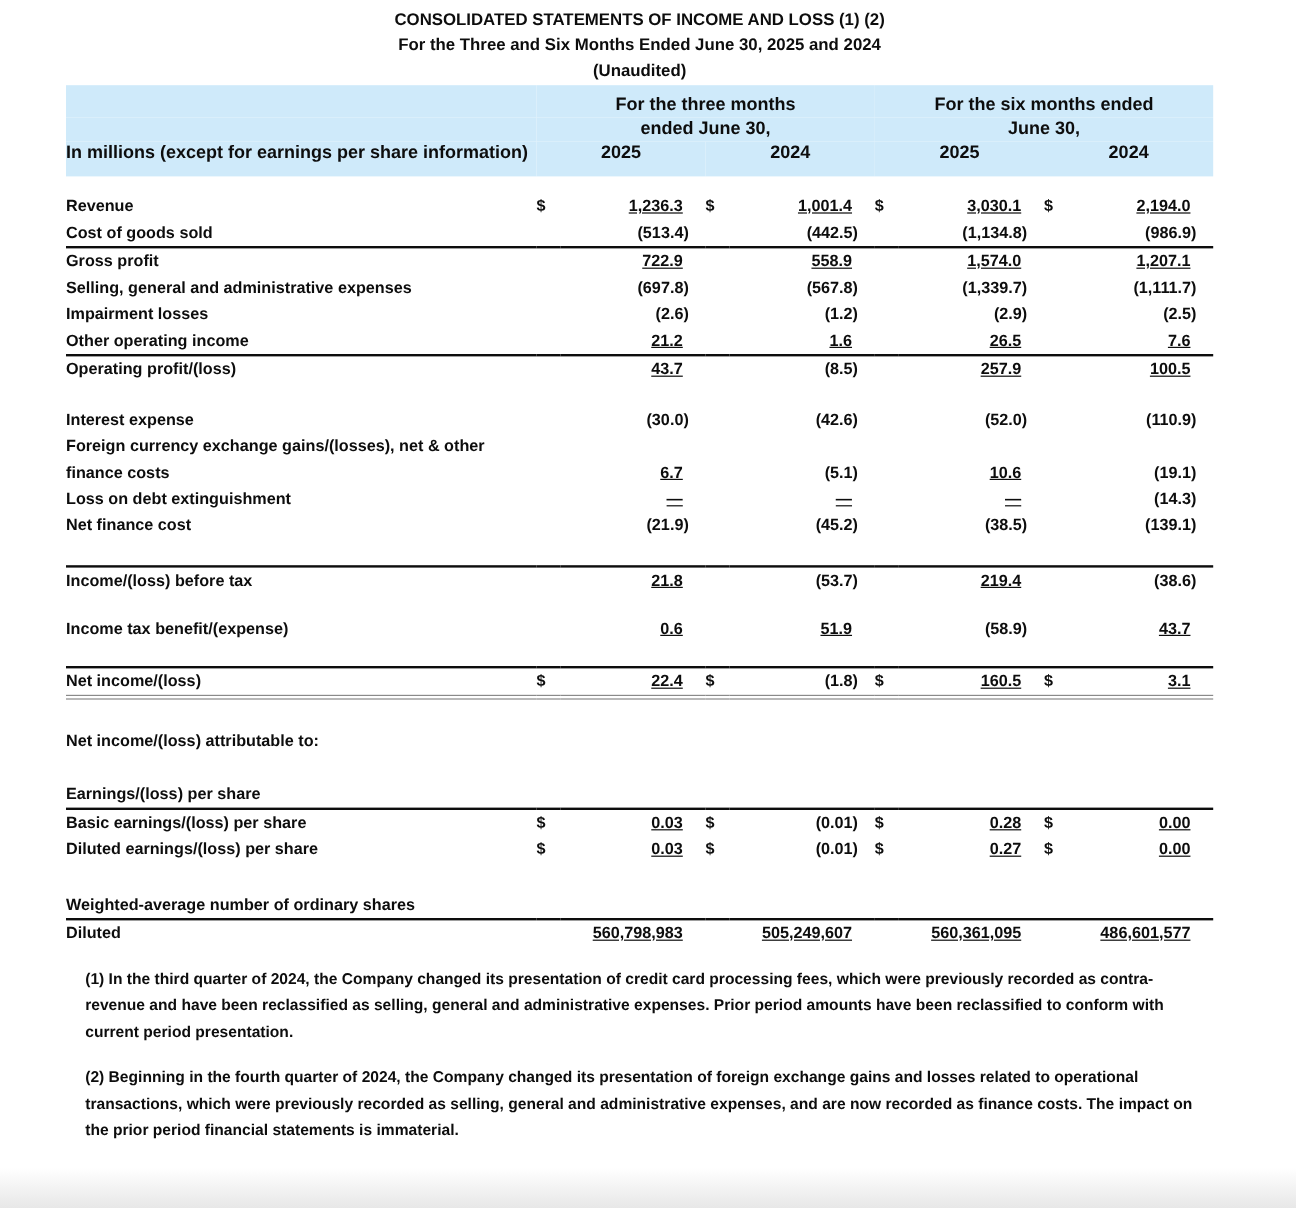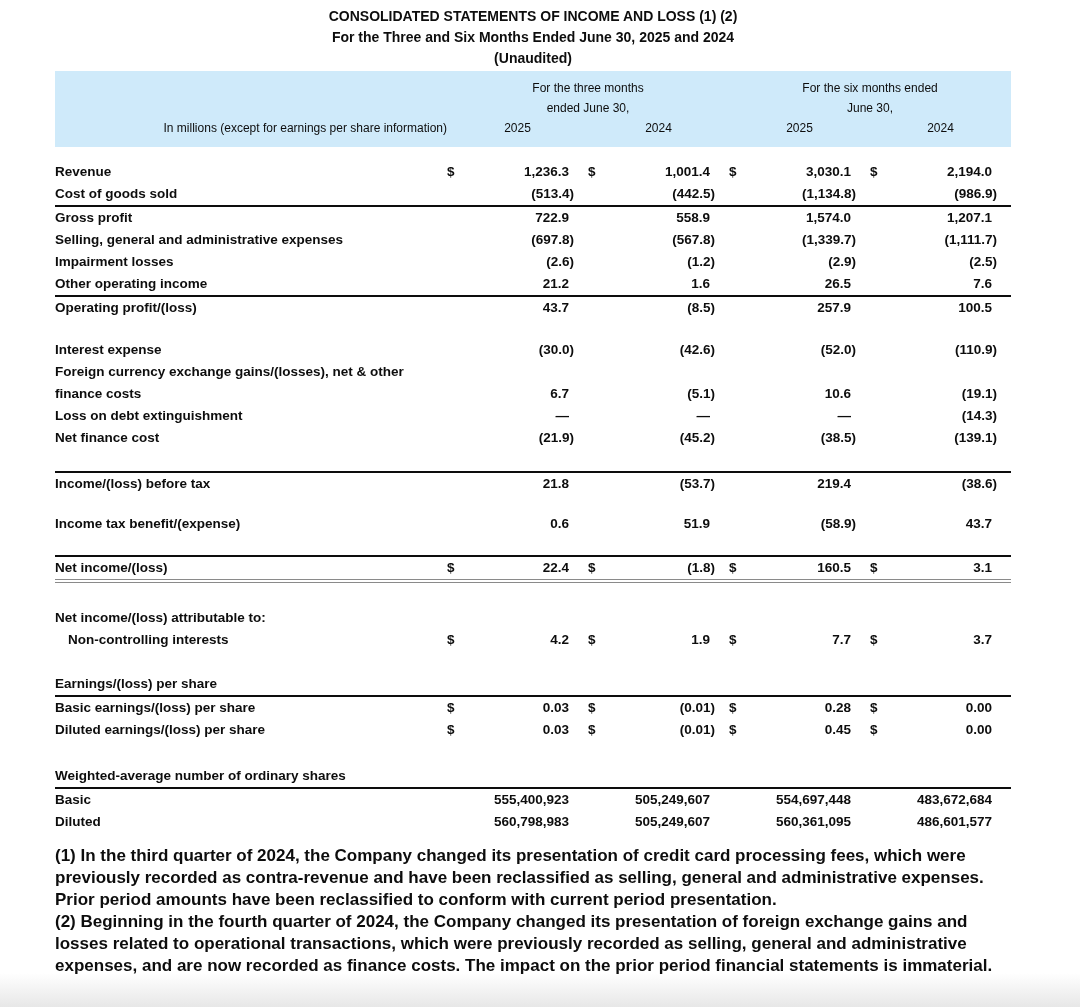--- a/index.html
+++ b/index.html
@@ -19,43 +19,43 @@
   }
   .content{margin-left:55px;width:956px;}
   .titles{padding-top:6px;text-align:center;}
   .titles div{font-size:14px;line-height:21px;white-space:nowrap;}
   table{table-layout:fixed;border-collapse:collapse;width:956px;margin-top:2px;}
   col.c-label{width:392px;}
   col.c-ds{width:20px;}
   col.c-val{width:121px;}
   thead th{
     background:var(--band);
-    font-size:12px;font-weight:400;padding:0;line-height:20px;
+    font-size:15px;font-weight:700;padding:0;line-height:20px;
     vertical-align:bottom;
   }
   thead tr.band-r1 th{padding-top:7px;}
   thead tr.band-r3 th{padding-bottom:9px;}
   th.group-head{text-align:center;}
   th.year{text-align:center;}
-  th.note{text-align:right;}
+  th.note{text-align:left;}
   tbody td{
     padding:0;font-size:13.5px;line-height:22px;height:22px;
     white-space:nowrap;vertical-align:bottom;
   }
   td.label{text-align:left;}
   td.label.indent{padding-left:13px;}
   td.ds{text-align:left;}
   td.val{text-align:right;padding-right:14px;}
-  td.val.noparen{padding-right:19px;}
+  td.val.noparen{padding-right:19px;text-decoration:underline;}
   tr.rule-top td{border-top:2px solid var(--rule);}
   tr.rule-bottom td{border-bottom:2px solid var(--rule);}
   tr.double-bottom td{border-bottom:4px double var(--dbl);}
   tr.spacer td{line-height:0;font-size:0;height:auto;}
   .footnotes{margin:12px 0 0 55px;width:960px;}
-  .footnotes p{margin:0;font-size:17px;line-height:22px;}
+  .footnotes p{margin:16px;font-size:13px;line-height:22px;}
   .bottom-fade{
     position:absolute;left:0;bottom:0;width:1080px;height:34px;
     background:linear-gradient(180deg, rgba(255,255,255,0) 0%, #e7e7e7 100%);
     pointer-events:none;
   }
 </style>
 </head>
 <body>
 
 <div class="content">
@@ -285,31 +285,20 @@
           <td class="label">Net income/(loss) attributable to:</td>
           <td class="ds"></td>
           <td class="val"></td>
           <td class="ds"></td>
           <td class="val"></td>
           <td class="ds"></td>
           <td class="val"></td>
           <td class="ds"></td>
           <td class="val"></td>
         </tr>
-        <tr class="">
-          <td class="label indent">Non-controlling interests</td>
-          <td class="ds">$</td>
-          <td class="val noparen">4.2</td>
-          <td class="ds">$</td>
-          <td class="val noparen">1.9</td>
-          <td class="ds">$</td>
-          <td class="val noparen">7.7</td>
-          <td class="ds">$</td>
-          <td class="val noparen">3.7</td>
-        </tr>
         <tr class="spacer">
           <td colspan="9" style="height: 22px;"></td>
         </tr>
         <tr class="rule-bottom">
           <td class="label">Earnings/(loss) per share</td>
           <td class="ds"></td>
           <td class="val"></td>
           <td class="ds"></td>
           <td class="val"></td>
           <td class="ds"></td>
@@ -328,48 +317,37 @@
           <td class="ds">$</td>
           <td class="val noparen">0.00</td>
         </tr>
         <tr class="">
           <td class="label">Diluted earnings/(loss) per share</td>
           <td class="ds">$</td>
           <td class="val noparen">0.03</td>
           <td class="ds">$</td>
           <td class="val">(0.01)</td>
           <td class="ds">$</td>
-          <td class="val noparen">0.45</td>
+          <td class="val noparen">0.27</td>
           <td class="ds">$</td>
           <td class="val noparen">0.00</td>
         </tr>
         <tr class="spacer">
           <td colspan="9" style="height: 24px;"></td>
         </tr>
         <tr class="rule-bottom">
           <td class="label">Weighted-average number of ordinary shares</td>
           <td class="ds"></td>
           <td class="val"></td>
           <td class="ds"></td>
           <td class="val"></td>
           <td class="ds"></td>
           <td class="val"></td>
           <td class="ds"></td>
           <td class="val"></td>
-        </tr>
-        <tr class="">
-          <td class="label">Basic</td>
-          <td class="ds"></td>
-          <td class="val noparen">555,400,923</td>
-          <td class="ds"></td>
-          <td class="val noparen">505,249,607</td>
-          <td class="ds"></td>
-          <td class="val noparen">554,697,448</td>
-          <td class="ds"></td>
-          <td class="val noparen">483,672,684</td>
         </tr>
         <tr class="">
           <td class="label">Diluted</td>
           <td class="ds"></td>
           <td class="val noparen">560,798,983</td>
           <td class="ds"></td>
           <td class="val noparen">505,249,607</td>
           <td class="ds"></td>
           <td class="val noparen">560,361,095</td>
           <td class="ds"></td>

